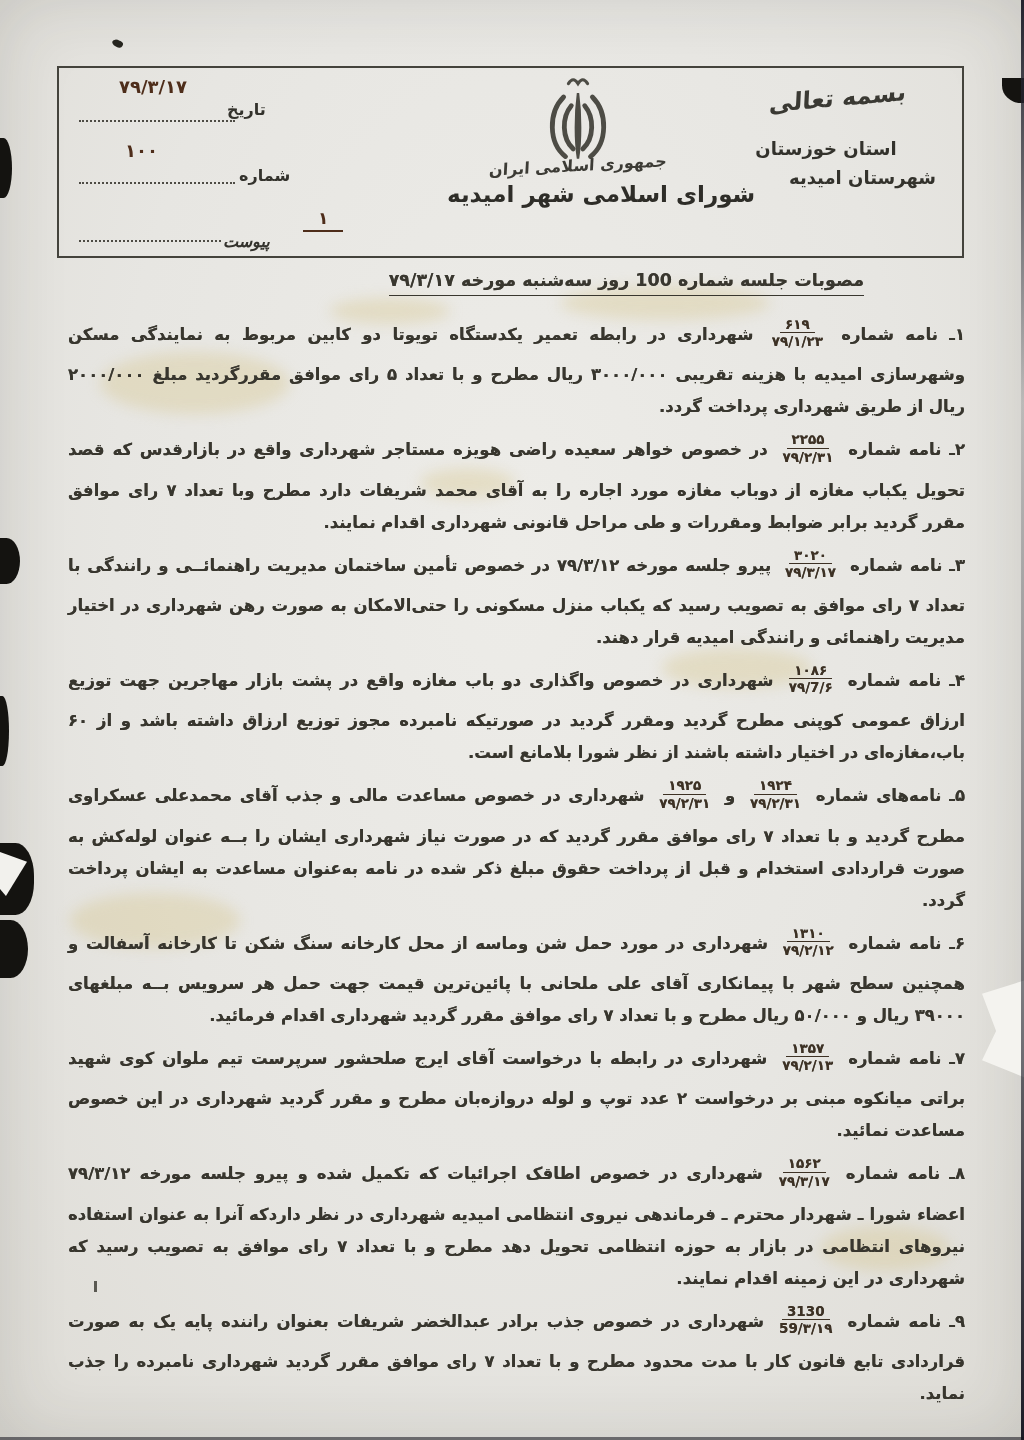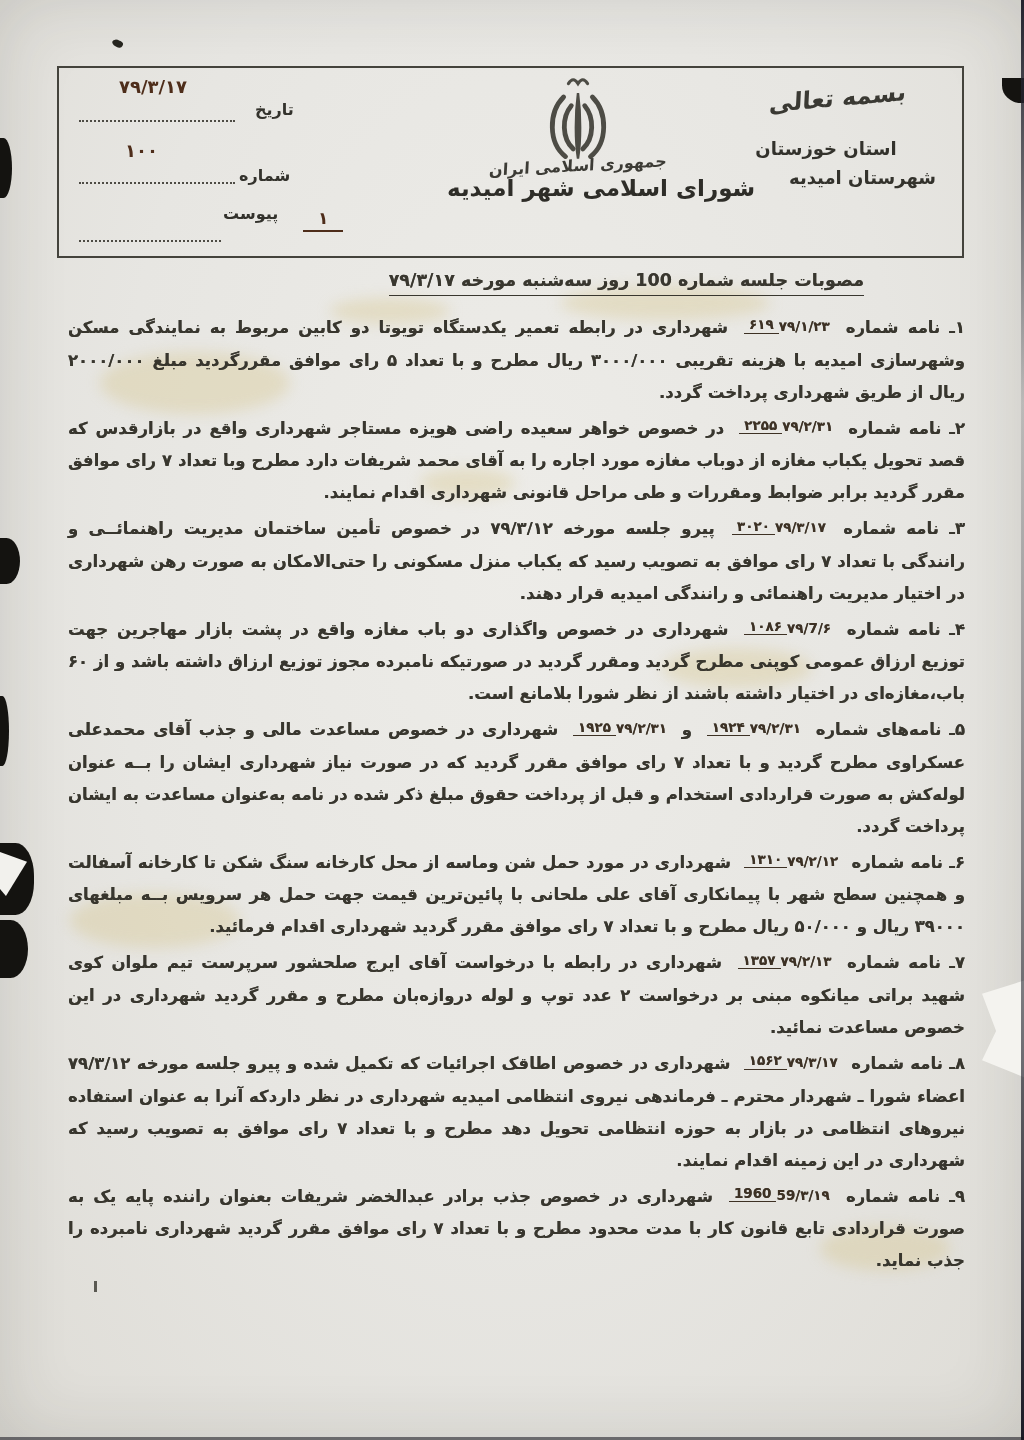--- a/index.html
+++ b/index.html
@@ -25,21 +25,21 @@
   .hand{font-weight:700;color:#4e2d1a;letter-spacing:1.5px;}
   .hv-date{position:absolute;left:48px;top:8px;font-size:18px;}
   .hv-num{position:absolute;left:54px;top:72px;font-size:18px;}
   .hv-att{position:absolute;left:232px;top:140px;font-size:17px;border-bottom:2.5px solid #4e2d1a;padding:0 15px 2px;}
   .lh-center{position:absolute;left:388px;top:6px;width:262px;text-align:center;}
   .emblem{display:block;margin:0 auto;}
   .republic{
     font-size:16px;font-weight:700;color:#3c3b35;margin-top:-14px;
     transform:rotate(-3deg) skewX(-6deg);
   }
-  .council{font-size:23px;font-weight:700;color:#2e2d28;margin-top:0;letter-spacing:.5px;white-space:nowrap;}
+  .council{font-size:23px;font-weight:700;color:#2e2d28;margin-top:6px;letter-spacing:.5px;white-space:nowrap;}
   .lh-right{position:absolute;right:16px;top:0;width:230px;text-align:right;direction:rtl;}
   .bismillah{
     font-size:24px;font-weight:700;color:#3a3933;margin:16px 40px 0 0;
     transform:rotate(-5deg) skewX(-8deg);display:inline-block;
   }
   .province{font-size:18px;font-weight:700;margin:26px 10px 0 0;color:#33322c;text-align:center;}
   .county{font-size:18px;font-weight:700;margin:8px 10px 0 0;color:#33322c;}
   
   .doc-title{
     position:absolute;top:270px;right:160px;direction:rtl;
@@ -49,21 +49,21 @@
   }
   
   .minutes{
     position:absolute;top:312px;right:59px;left:68px;
     direction:rtl;text-align:justify;
     font-size:16.5px;font-weight:700;line-height:32px;color:#38362e;
     text-shadow:0 0 .5px rgba(56,54,46,.8);
   }
   .item{margin:0 0 4px 0;}
   .frac{
-    display:inline-flex;flex-direction:row;align-items:center;direction:ltr;
+    display:inline-flex;flex-direction:column;align-items:center;direction:ltr;
     vertical-align:middle;line-height:1.05;font-size:13.5px;margin:8px 7px;
     font-weight:700;color:#3d3124;transform:translateY(-3px);
   }
   .frac .ft{border-bottom:1.7px solid #3d3124;padding:0 5px 1px;}
   .frac .fb{padding-top:1px;letter-spacing:.5px;}
   
   .stain{position:absolute;background:rgba(213,194,128,.32);border-radius:50%;filter:blur(7px);pointer-events:none;}
   .blob{position:absolute;background:#141310;pointer-events:none;}
   .b1{left:-5px;top:138px;width:17px;height:60px;border-radius:0 60% 60% 0;}
   .b2{left:-7px;top:538px;width:27px;height:46px;border-radius:0 55% 55% 0;}
@@ -95,29 +95,29 @@
   <div class="stain" style="left:330px;top:298px;width:120px;height:26px;"></div>
   <div class="stain" style="left:100px;top:352px;width:190px;height:62px;"></div>
   <div class="stain" style="left:420px;top:468px;width:95px;height:30px;"></div>
   <div class="stain" style="left:662px;top:648px;width:150px;height:40px;"></div>
   <div class="stain" style="left:70px;top:893px;width:170px;height:55px;"></div>
   <div class="stain" style="left:820px;top:1226px;width:130px;height:45px;"></div>
 
   <header class="letterhead">
     <div class="lh-left">
       <span class="hand hv-date">۷۹/۳/۱۷</span>
-      <span class="fld-label" style="left:184px;top:32px;">تاریخ</span>
+      <span class="fld-label" style="left:156px;top:32px;">تاریخ</span>
       <span class="dots" style="left:8px;top:52px;width:156px;"></span>
 
       <span class="hand hv-num">۱۰۰</span>
       <span class="fld-label" style="left:168px;top:98px;">شماره</span>
       <span class="dots" style="left:8px;top:114px;width:156px;"></span>
 
       <span class="hand hv-att">۱</span>
-      <span class="fld-label" style="left:152px;top:136px;">پیوست</span>
+      <span class="fld-label" style="left:152px;top:164px;font-style:italic;">پیوست</span>
       <span class="dots" style="left:8px;top:172px;width:142px;"></span>
     </div>
 
     <div class="lh-center">
       <svg class="emblem" width="104" height="96" viewBox="0 0 90 100" aria-hidden="true">
         <g fill="none" stroke="#4d4c45" stroke-width="5" stroke-linecap="round">
           <path d="M30 24 C14 40,14 72,32 86"></path>
           <path d="M38 33 C28 45,28 67,40 78"></path>
           <path d="M60 24 C76 40,76 72,58 86"></path>
           <path d="M52 33 C62 45,62 67,50 78"></path>
@@ -168,21 +168,21 @@
         </span> شهرداری در مورد حمل شن وماسه از محل کارخانه سنگ شکن تا کارخانه آسفالت و همچنین سطح شهر با پیمانکاری آقای علی ملحانی با پائین‌ترین قیمت جهت حمل هر سرویس بــه مبلغهای ۳۹۰۰۰ ریال و ۵۰/۰۰۰ ریال مطرح و با تعداد ۷ رای موافق مقرر گردید شهرداری اقدام فرمائید.</p>
       <p class="item">۷ـ نامه شماره <span class="frac">
           <span class="ft">۱۳۵۷</span>
           <span class="fb">۷۹/۲/۱۳</span>
         </span> شهرداری در رابطه با درخواست آقای ایرج صلحشور سرپرست تیم ملوان کوی شهید براتی میانکوه مبنی بر درخواست ۲ عدد توپ و لوله دروازه‌بان مطرح و مقرر گردید شهرداری در این خصوص مساعدت نمائید.</p>
       <p class="item">۸ـ نامه شماره <span class="frac">
           <span class="ft">۱۵۶۲</span>
           <span class="fb">۷۹/۳/۱۷</span>
         </span> شهرداری در خصوص اطاقک اجرائیات که تکمیل شده و پیرو جلسه مورخه ۷۹/۳/۱۲ اعضاء شورا ـ شهردار محترم ـ فرماندهی نیروی انتظامی امیدیه شهرداری در نظر داردکه آنرا به عنوان استفاده نیروهای انتظامی در بازار به حوزه انتظامی تحویل دهد مطرح و با تعداد ۷ رای موافق به تصویب رسید که شهرداری در این زمینه اقدام نمایند.</p>
       <p class="item">۹ـ نامه شماره <span class="frac">
-          <span class="ft">1960</span>
+          <span class="ft">3130</span>
           <span class="fb">59/۳/۱۹</span>
         </span> شهرداری در خصوص جذب برادر عبدالخضر شریفات بعنوان راننده پایه یک به صورت قراردادی تابع قانون کار با مدت محدود مطرح و با تعداد ۷ رای موافق مقرر گردید شهرداری نامبرده را جذب نماید.</p>
     </main>
 
   <div class="blob b1"></div>
   <div class="blob b2"></div>
   <div class="blob b3"></div>
   <div class="blob b4"></div>
   <div class="wedge"></div>
   <div class="blob b5"></div>

